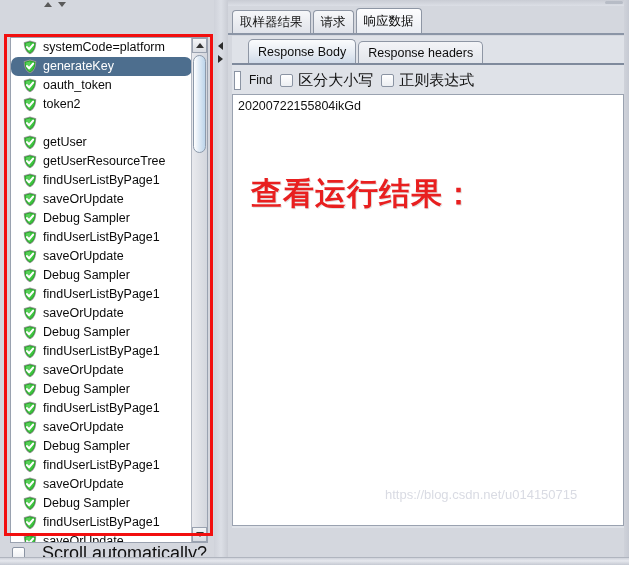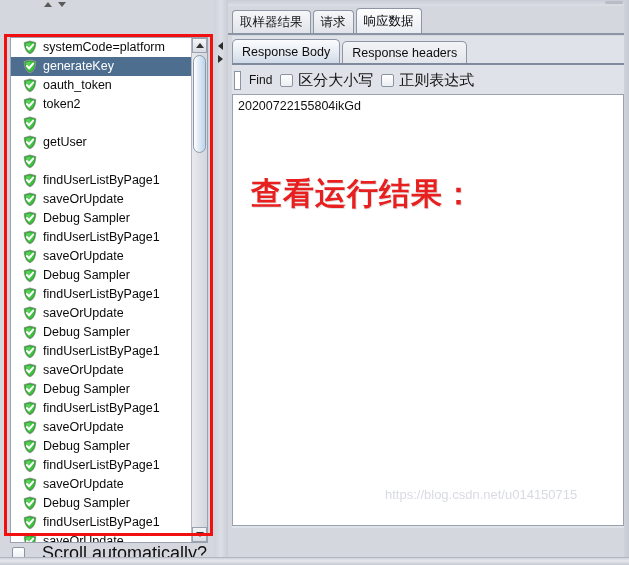--- a/index.html
+++ b/index.html
@@ -113,20 +113,21 @@
     position: relative;
     height: 19px;
     display: flex;
     align-items: center;
     padding-left: 12px;
     box-sizing: border-box;
     white-space: nowrap;
   }
   .list-row.selected {
     background: #4d6e8e;
+    border-radius: 7px;
   }
   .list-row .row-label {
     font-size: 12.5px;
     color: #0a0a0a;
     margin-left: 6px;
     line-height: 19px;
   }
   .list-row.selected .row-label { color: #ffffff; }
 
   
@@ -310,20 +311,21 @@
     box-sizing: border-box;
     border: 1px solid #8e96a4;
     border-bottom: none;
     border-radius: 5px 5px 0 0;
     background: linear-gradient(to bottom, #f3f4f7, #e2e5eb);
     margin-right: 2px;
   }
   .itab.active {
     height: 24px;
     background: linear-gradient(to bottom, #fbfcfd 0%, #e4eaf2 60%, #cfdae8 100%);
+    margin-left: 16px;
   }
   #inner-tab-underline {
     position: absolute;
     left: 0; top: 27px;
     width: 392px; height: 2px;
     background: #7f8a9c;
   }
 
   
   #find-bar {
@@ -498,20 +500,21 @@
           <div class="list-row">
             <span class="shield">
               <svg width="14" height="15" viewBox="0 0 14 15">
                 <path d="M7 0.6 L13.2 2.3 C13.2 8.3 11.2 12.3 7 14.3 C2.8 12.3 0.8 8.3 0.8 2.3 Z" fill="#9a9a9a"></path>
                 <path d="M7 1.4 L12.4 2.9 C12.4 8.1 10.6 11.6 7 13.4 C3.4 11.6 1.6 8.1 1.6 2.9 Z" fill="#1f9e22"></path>
                 <path d="M7 2.2 L11.7 3.5 C11.7 8.0 10.1 11.1 7 12.7 C3.9 11.1 2.3 8.0 2.3 3.5 Z" fill="#3ec43f"></path>
                 <path d="M3.1 3.6 L7 2.5 L7 12.0 C4.4 10.5 3.1 7.8 3.1 3.6 Z" fill="#6fd96f" opacity="0.55"></path>
                 <path d="M4.0 7.1 L6.1 9.3 L10.1 4.6" stroke="#ffffff" stroke-width="2.1" fill="none" stroke-linecap="round" stroke-linejoin="round"></path>
               </svg>
             </span>
+            <span class="row-label">getUserResourceTree</span>
           </div>
           <div class="list-row">
             <span class="shield">
               <svg width="14" height="15" viewBox="0 0 14 15">
                 <path d="M7 0.6 L13.2 2.3 C13.2 8.3 11.2 12.3 7 14.3 C2.8 12.3 0.8 8.3 0.8 2.3 Z" fill="#9a9a9a"></path>
                 <path d="M7 1.4 L12.4 2.9 C12.4 8.1 10.6 11.6 7 13.4 C3.4 11.6 1.6 8.1 1.6 2.9 Z" fill="#1f9e22"></path>
                 <path d="M7 2.2 L11.7 3.5 C11.7 8.0 10.1 11.1 7 12.7 C3.9 11.1 2.3 8.0 2.3 3.5 Z" fill="#3ec43f"></path>
                 <path d="M3.1 3.6 L7 2.5 L7 12.0 C4.4 10.5 3.1 7.8 3.1 3.6 Z" fill="#6fd96f" opacity="0.55"></path>
                 <path d="M4.0 7.1 L6.1 9.3 L10.1 4.6" stroke="#ffffff" stroke-width="2.1" fill="none" stroke-linecap="round" stroke-linejoin="round"></path>
               </svg>

